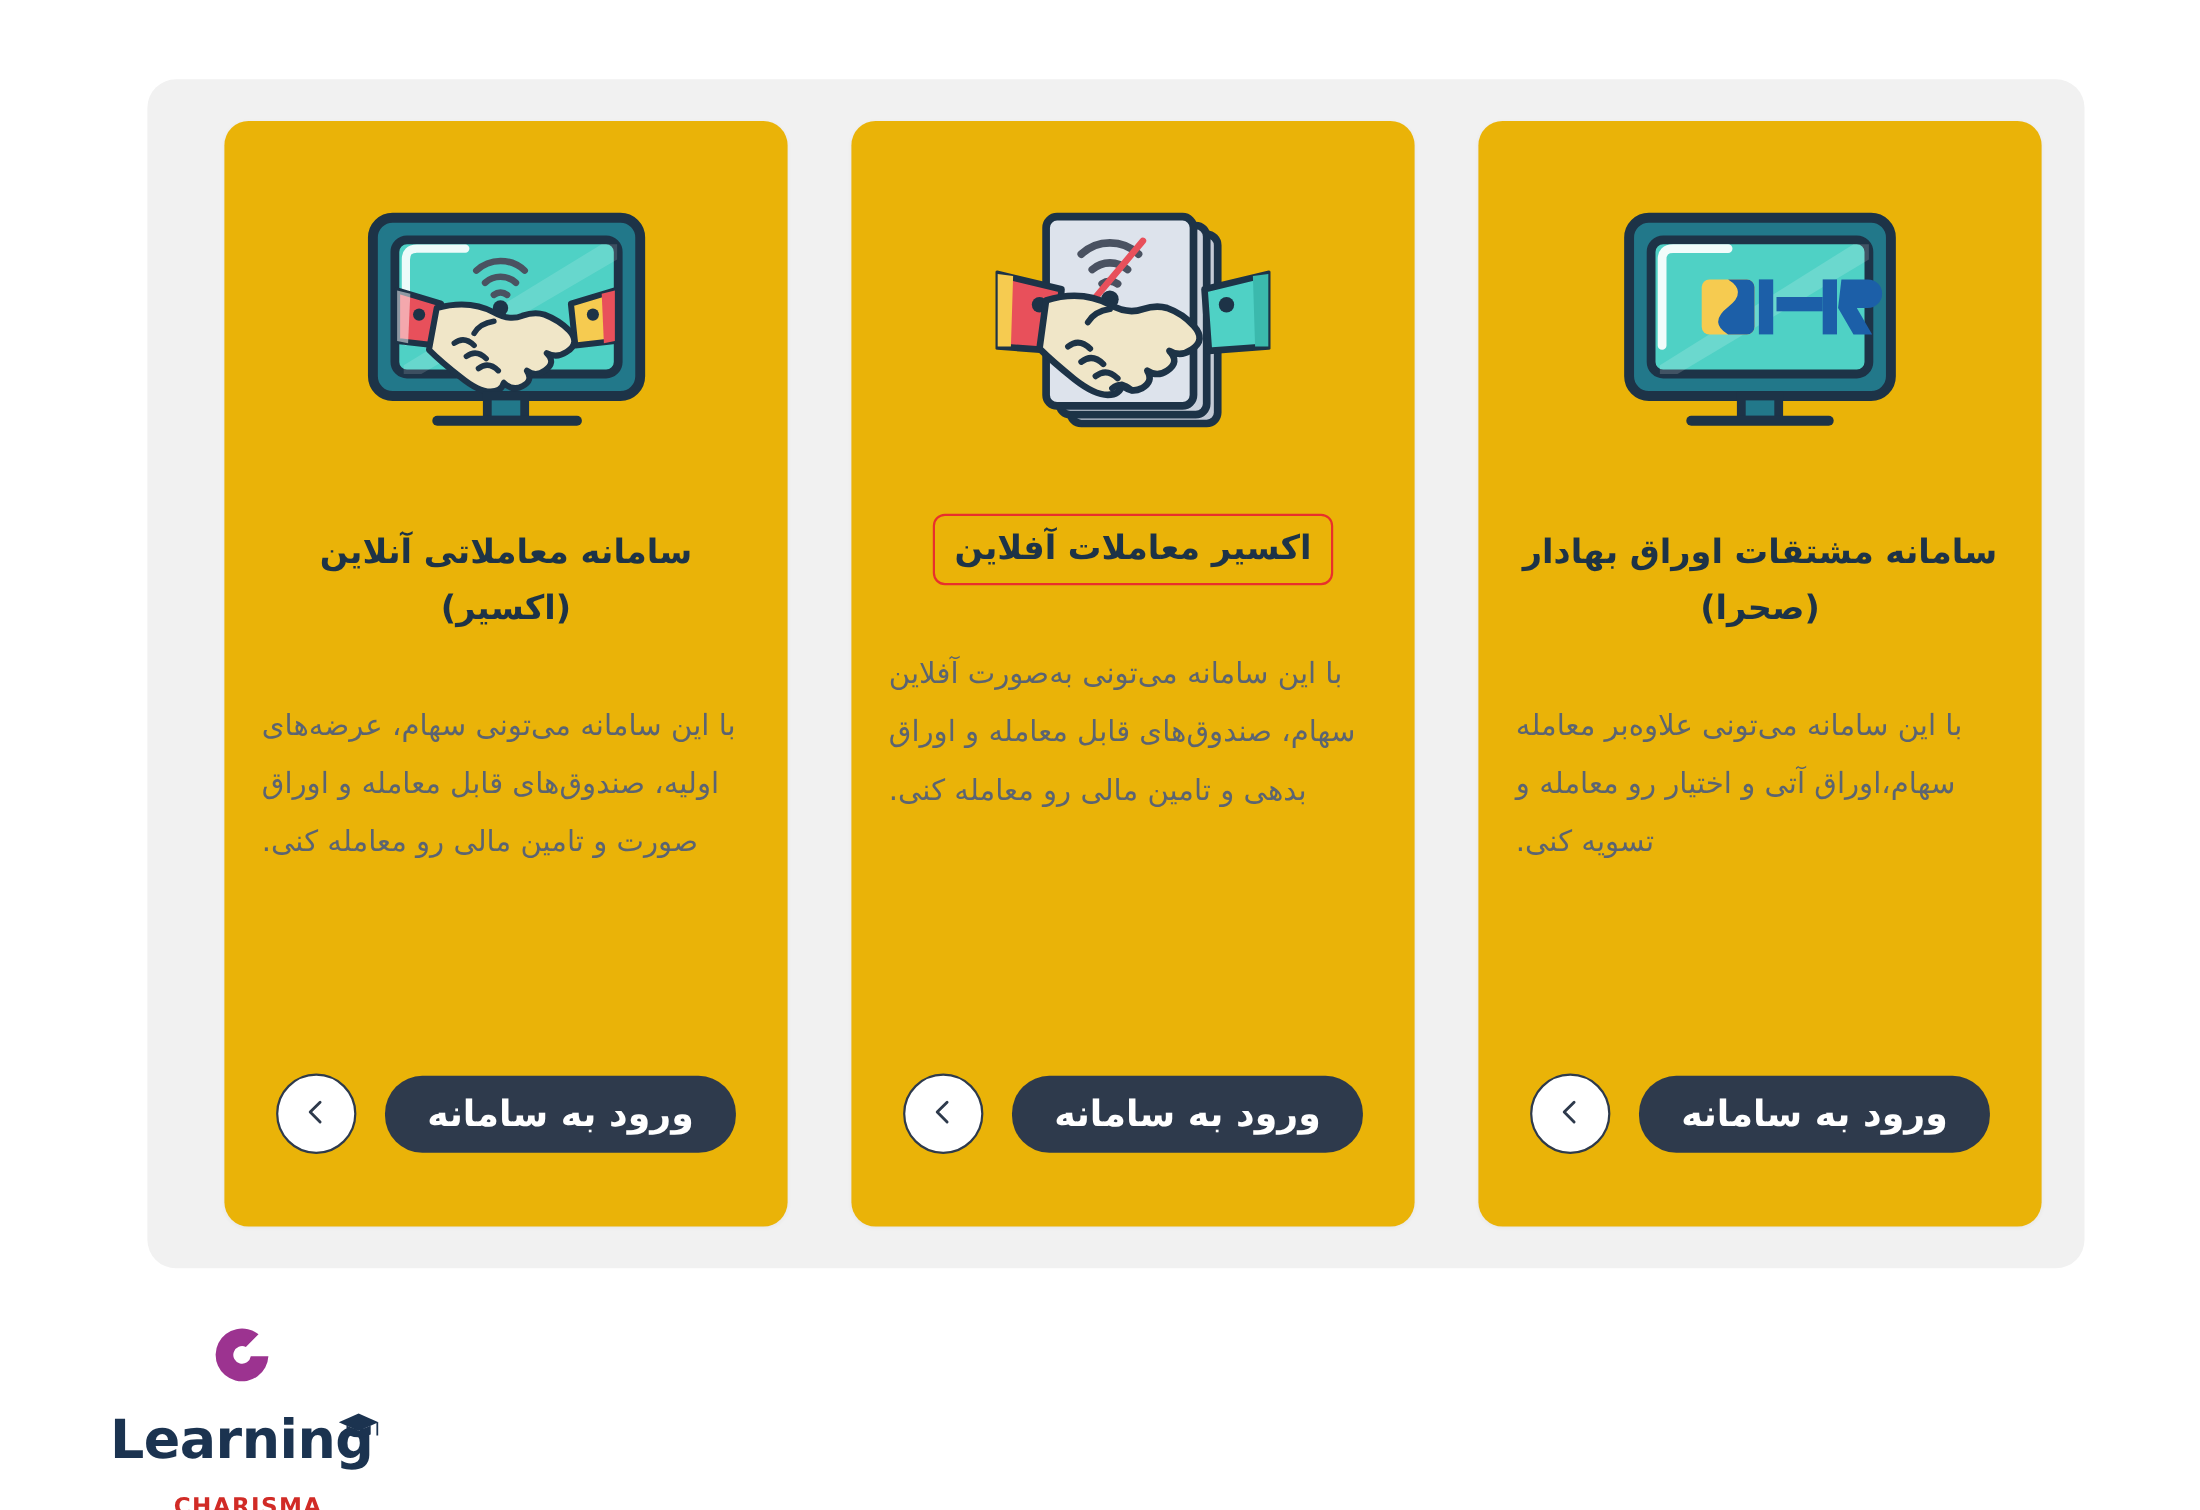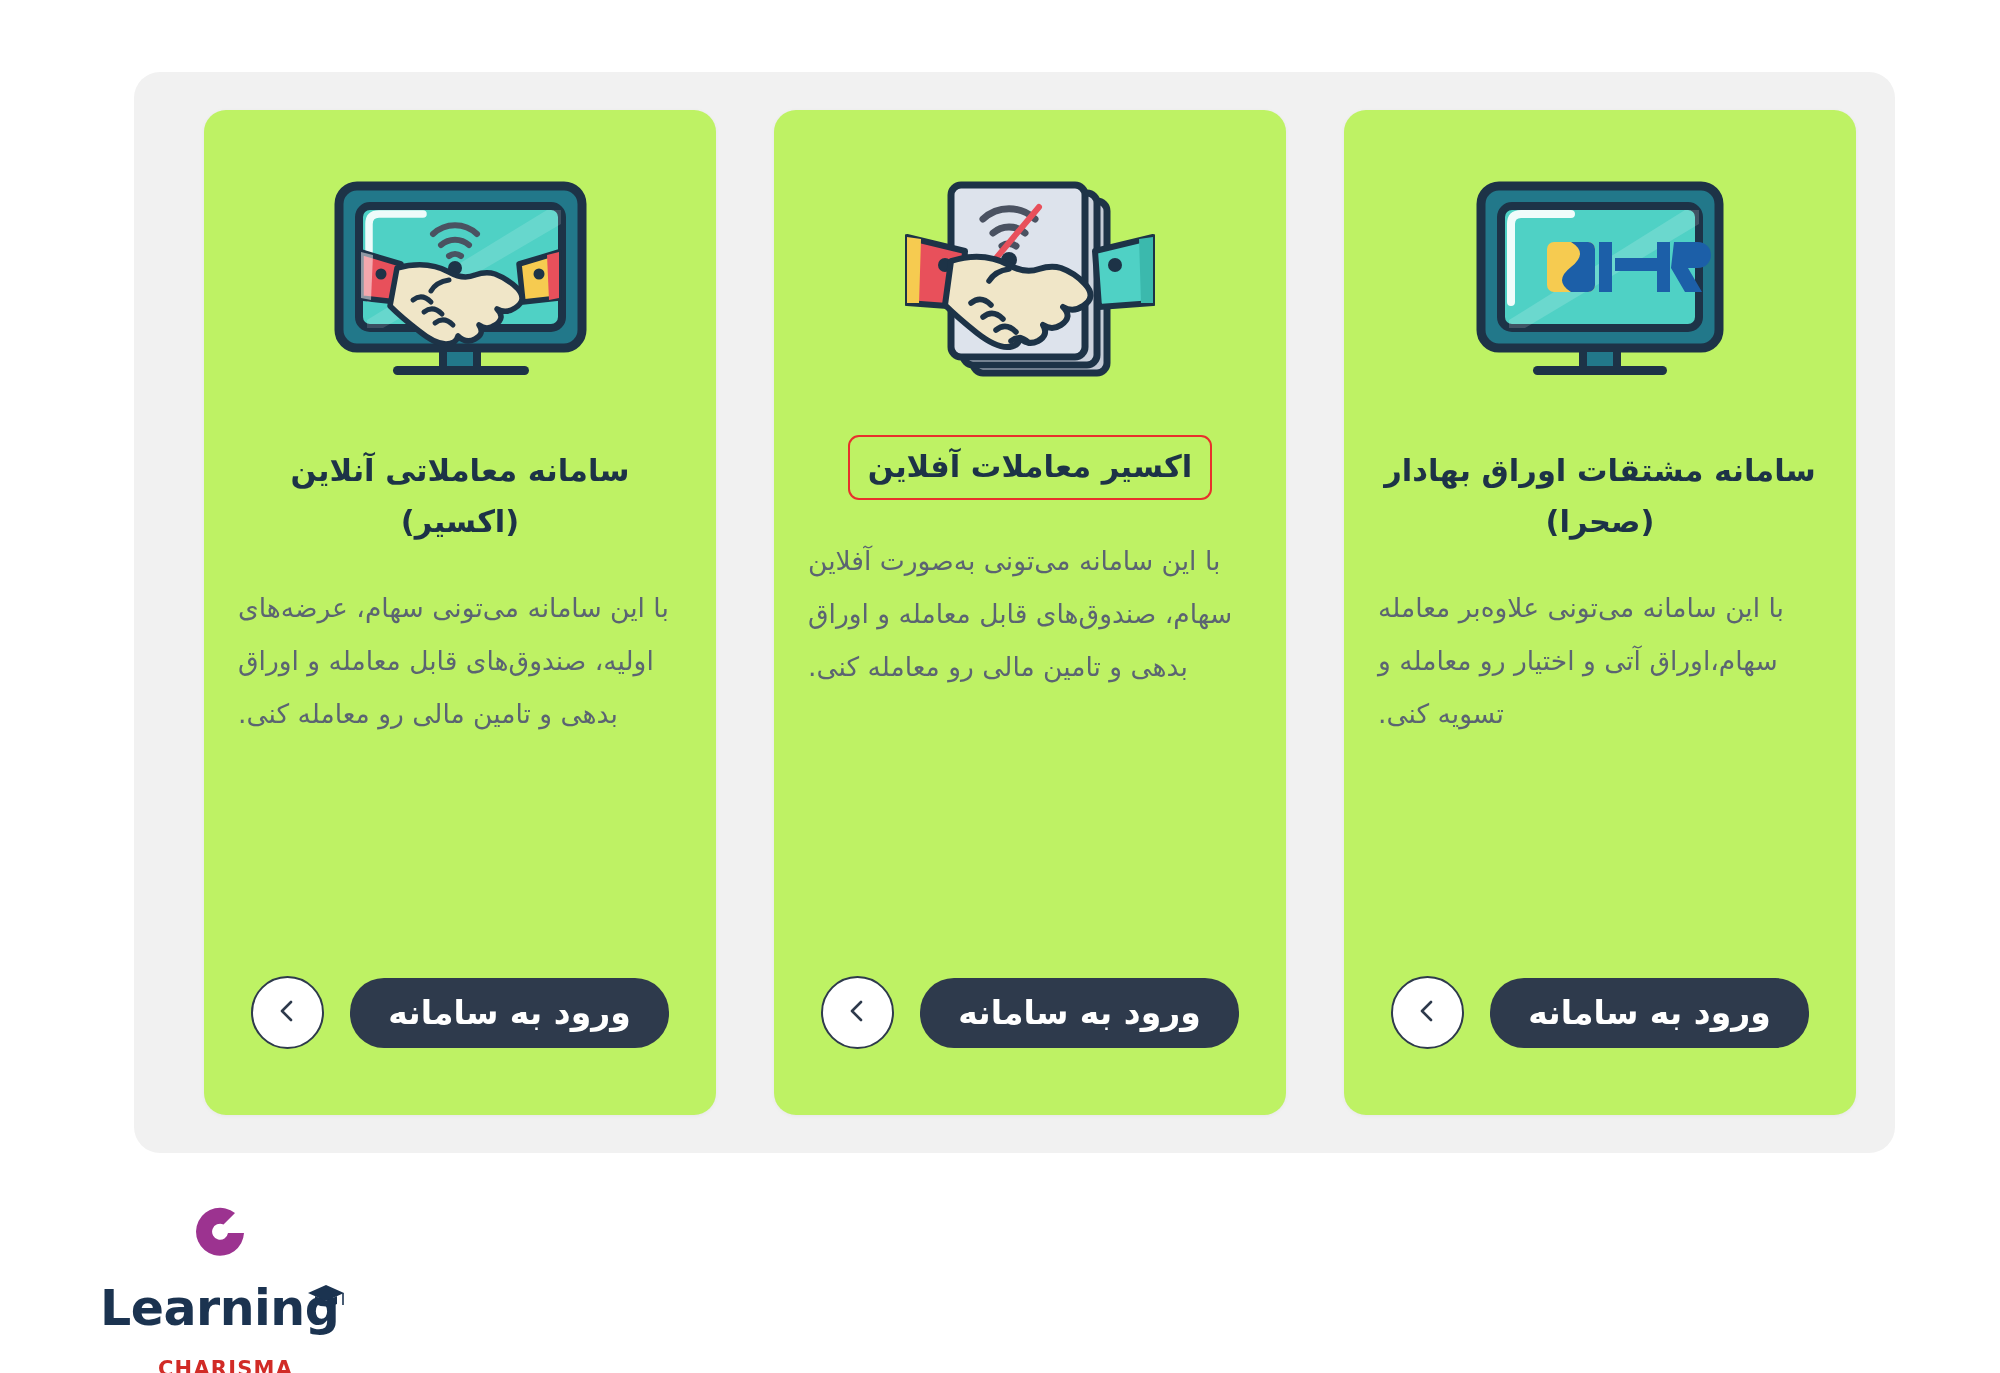--- a/index.html
+++ b/index.html
@@ -40,27 +40,28 @@
     display: flex;
     flex-direction: row;
     gap: 58px;
   }
 
   
   .card {
     position: relative;
     width: 512px;
     height: 1005px;
-    background: #bef264;
+    background: #eab308;
     border-radius: 22px;
     box-shadow: 0 1px 4px rgba(0,0,0,0.045);
     display: flex;
     flex-direction: column;
     align-items: center;
-    padding: 0 34px;
+    padding: 12px 34px;
+    gap: 20px;
   }
 
   .card-icon {
     margin-top: 62px;
     height: 215px;
     display: flex;
     align-items: center;
     justify-content: center;
   }
 
@@ -282,21 +283,21 @@
           <path d="M64 88 q30 -8 52 4 q14 8 26 3 q11 -4 20 -1 q13 5 22 14 q11 12 -2 20 q-9 6 -18 1 q9 9 -2 16 q-8 6 -16 0 q6 9 -4 14 q-9 5 -17 -3 q-2 8 -12 8 q-11 0 -27 -13 q-18 -14 -29 -25 z" fill="#f0e6c8" stroke="#1d3347" stroke-width="5.5" stroke-linejoin="round"></path>
           <path d="M80 120 q9 -7 18 2" fill="none" stroke="#1d3347" stroke-width="5" stroke-linecap="round"></path>
           <path d="M91 132 q9 -7 18 2" fill="none" stroke="#1d3347" stroke-width="5" stroke-linecap="round"></path>
           <path d="M102 143 q9 -7 18 2" fill="none" stroke="#1d3347" stroke-width="5" stroke-linecap="round"></path>
           <path d="M116 100 q-13 2 -18 11" fill="none" stroke="#1d3347" stroke-width="5" stroke-linecap="round"></path>
           <rect x="110" y="168" width="34" height="22" fill="#22788a" stroke="#1d3347" stroke-width="8"></rect>
           <rect x="60" y="186" width="136" height="9" rx="4.5" fill="#1d3347"></rect>
         </svg>
       </div>
       <div class="card-title">سامانه معاملاتی آنلاین (اکسیر)</div>
-      <div class="card-body">با این سامانه می‌تونی سهام، عرضه‌های اولیه، صندوق‌های قابل معامله و اوراق بدهی و تامین مالی رو معامله کنی.</div>
+      <div class="card-body">با این سامانه می‌تونی سهام، عرضه‌های اولیه، صندوق‌های قابل معامله و اوراق صورت و تامین مالی رو معامله کنی.</div>
       <div class="card-actions">
         <button class="enter-btn">ورود به سامانه</button>
         <button class="circle-btn">
           <span>
             <svg width="26" height="26" viewBox="0 0 26 26" xmlns="http://www.w3.org/2000/svg">
               <path d="M16 4 L7 13 L16 22" fill="none" stroke="#2e3a4c" stroke-width="2.6" stroke-linecap="round" stroke-linejoin="round"></path>
             </svg>
           </span>
         </button>
       </div>

